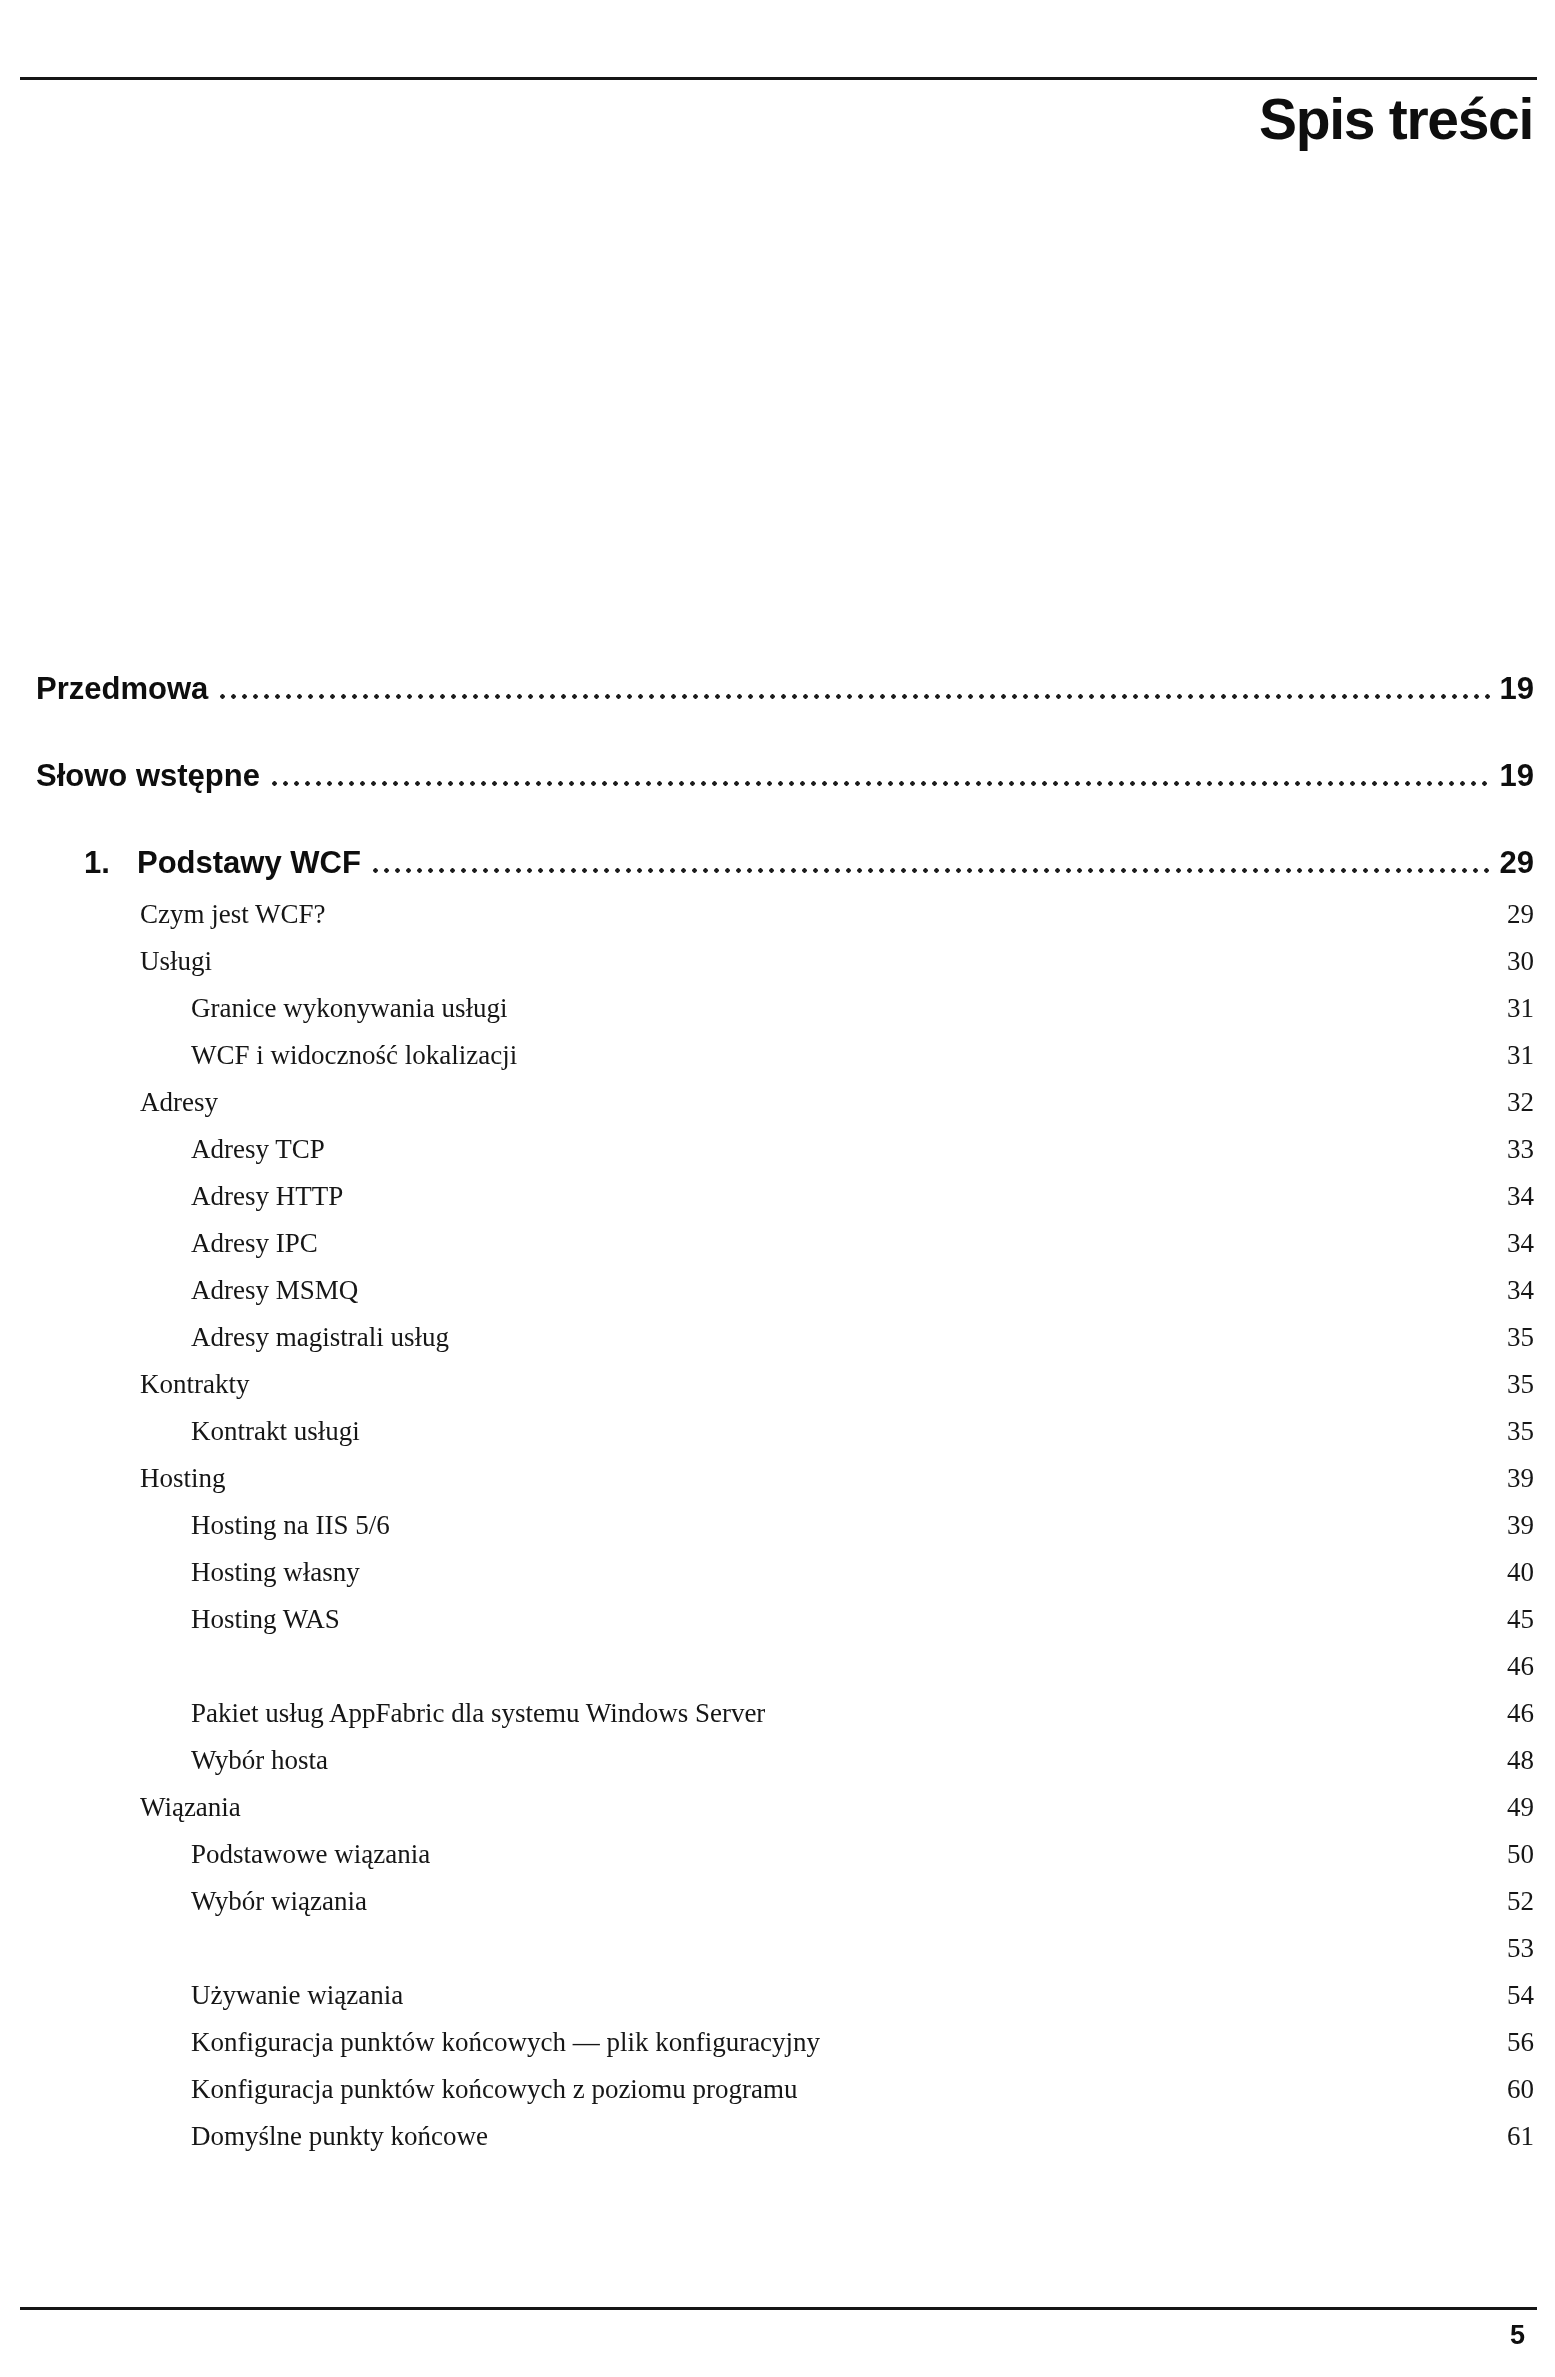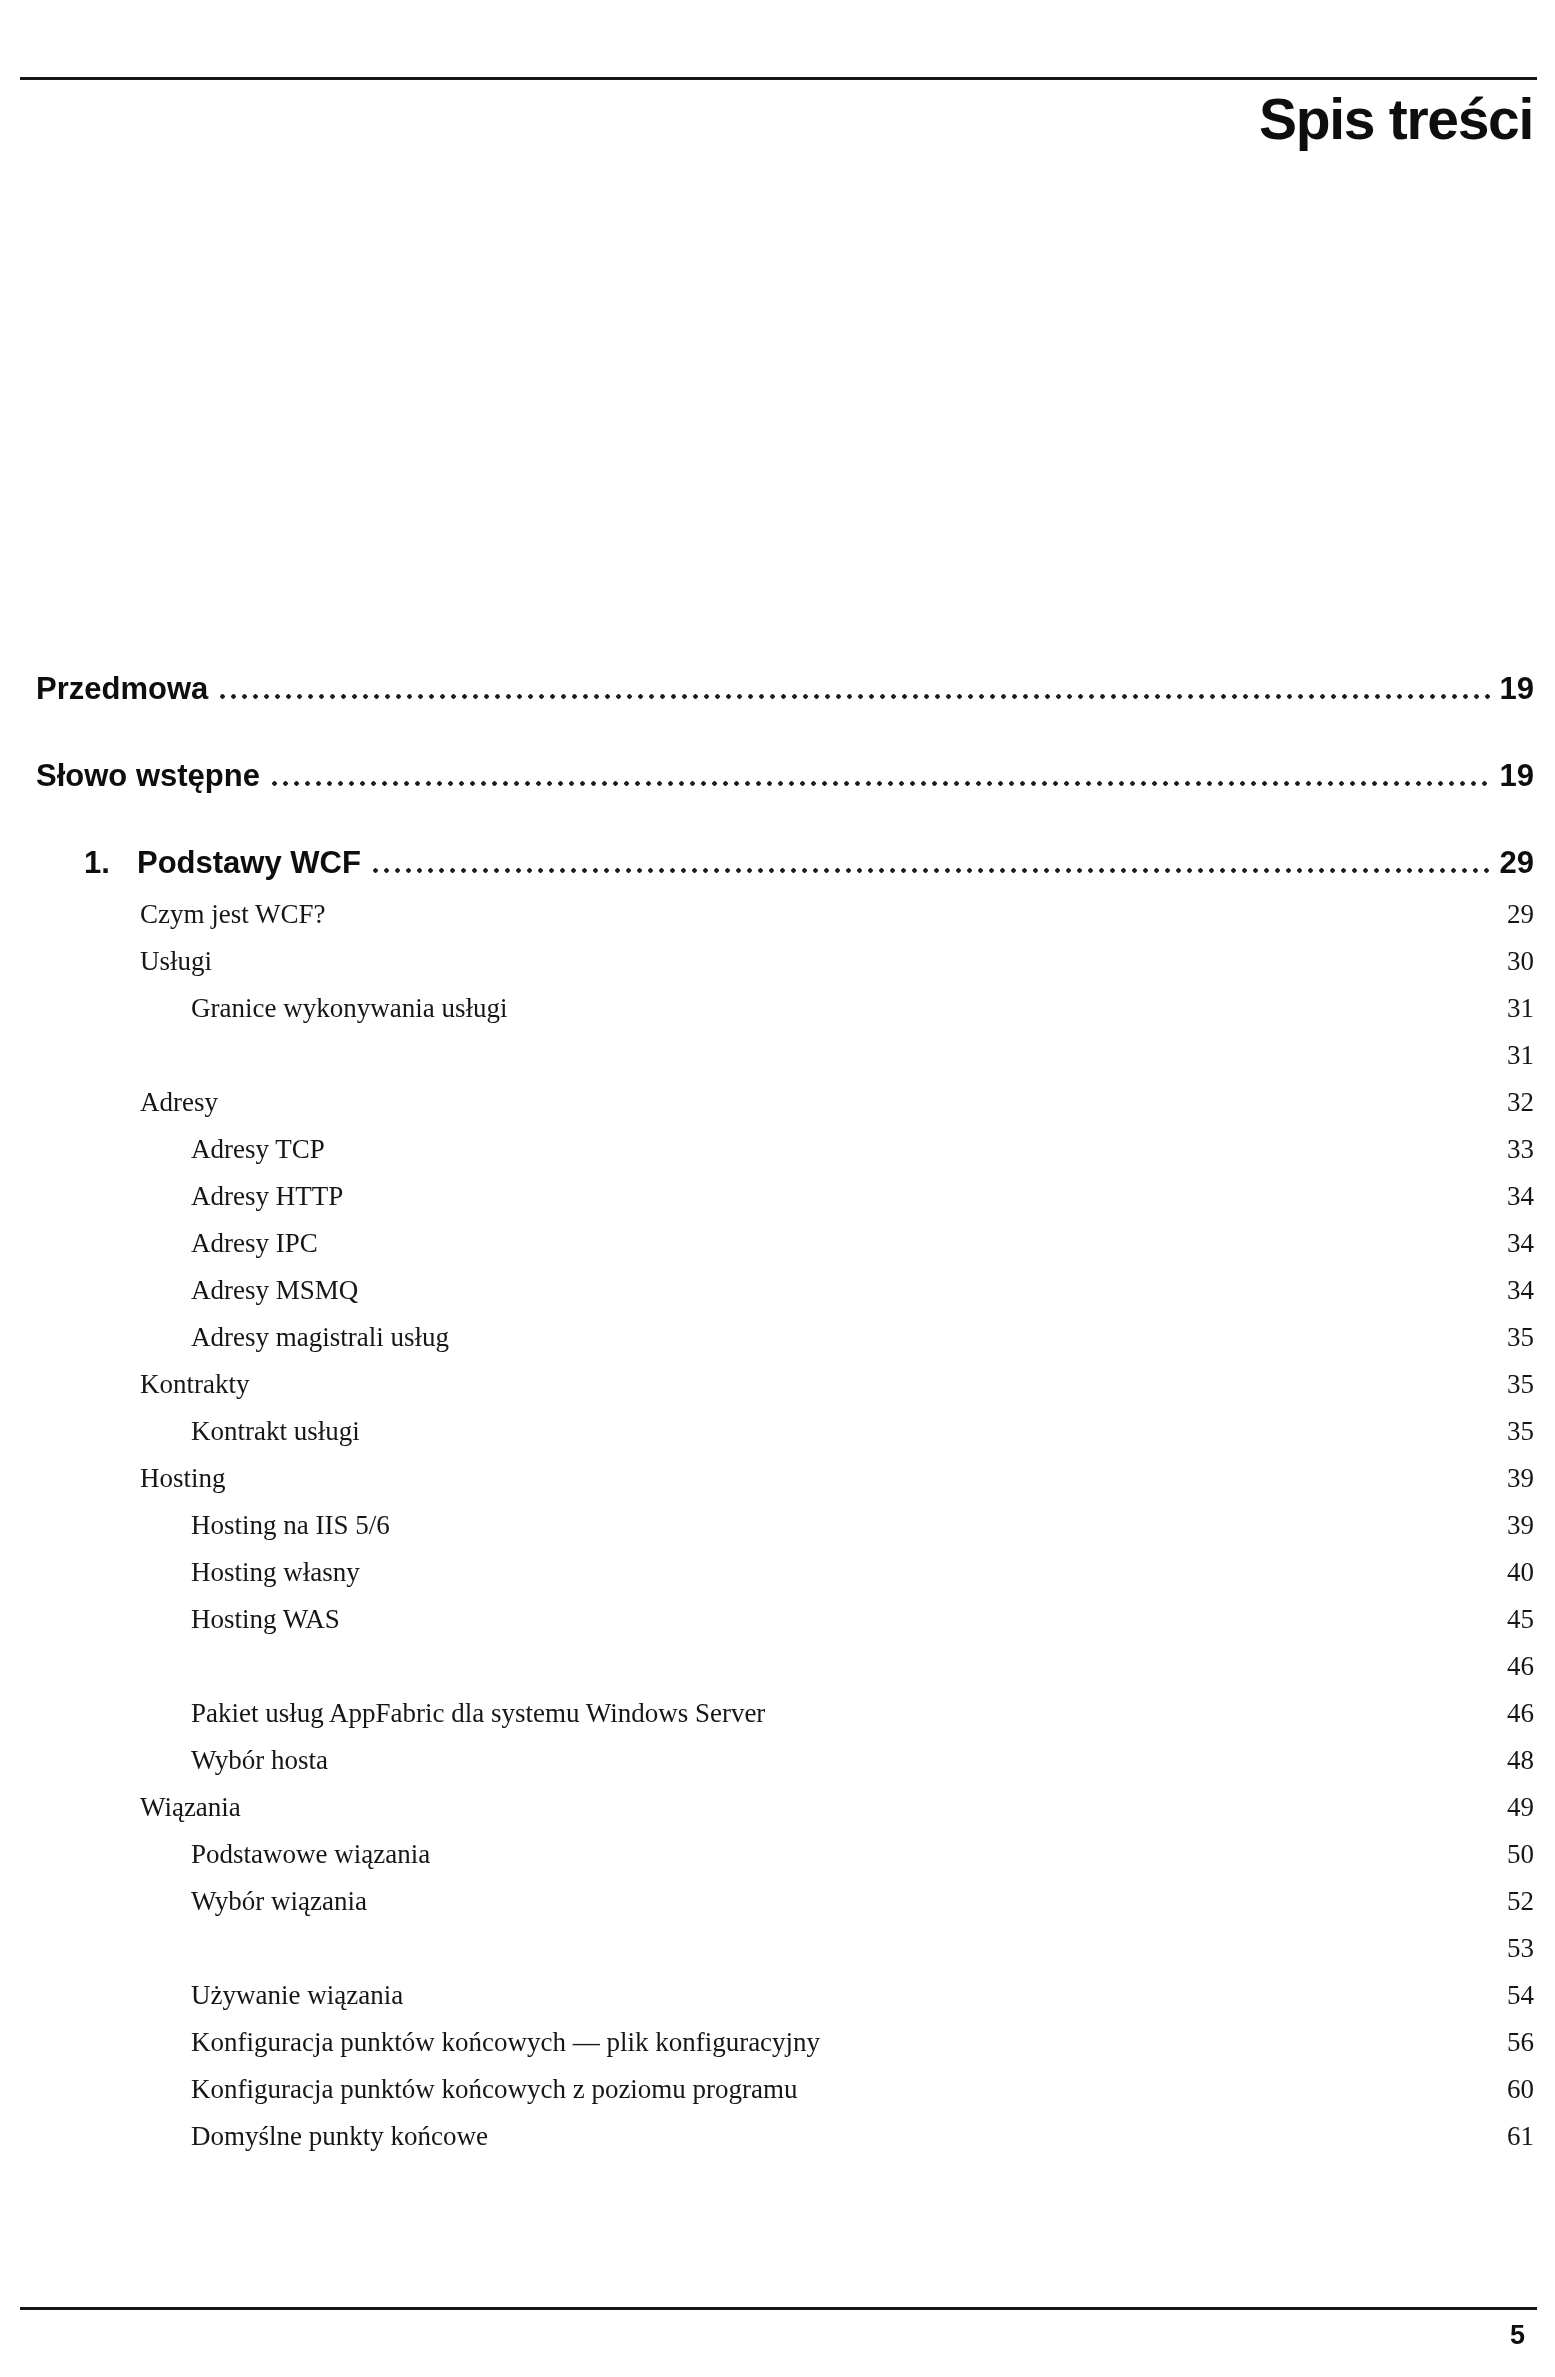--- a/index.html
+++ b/index.html
@@ -161,20 +161,21 @@
           <span class="entry-label">Usługi</span>
           <span class="spacer"></span>
           <span class="pagenum">30</span>
         </div>
         <div class="entry" data-level="2">
           <span class="entry-label">Granice wykonywania usługi</span>
           <span class="spacer"></span>
           <span class="pagenum">31</span>
         </div>
         <div class="entry" data-level="2">
+          <span class="entry-label">WCF i widoczność lokalizacji</span>
           <span class="spacer"></span>
           <span class="pagenum">31</span>
         </div>
         <div class="entry" data-level="1">
           <span class="entry-label">Adresy</span>
           <span class="spacer"></span>
           <span class="pagenum">32</span>
         </div>
         <div class="entry" data-level="2">
           <span class="entry-label">Adresy TCP</span>

